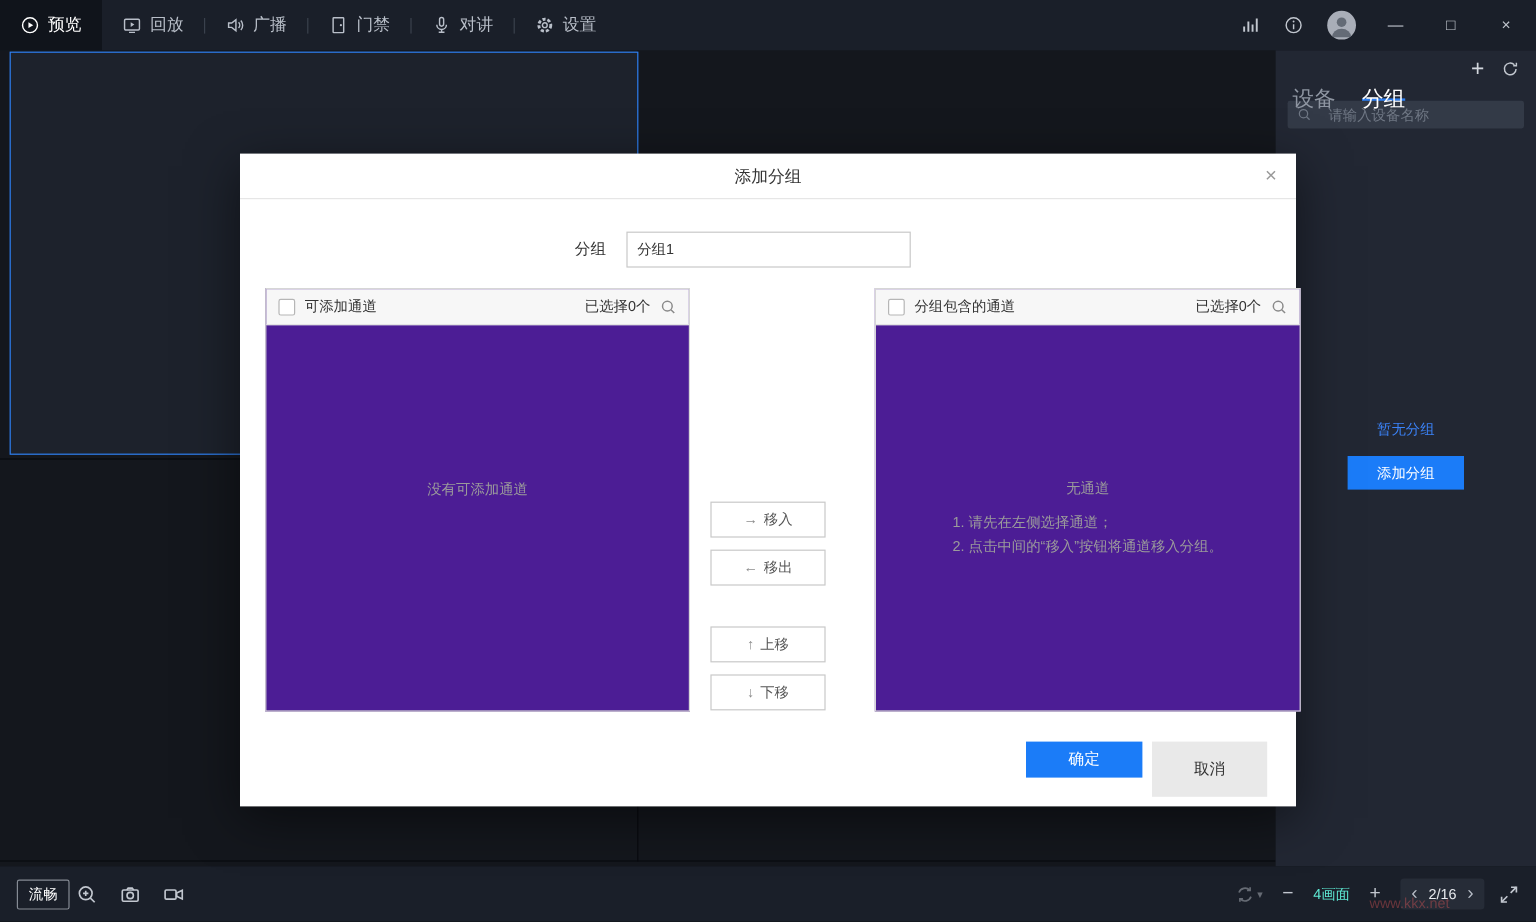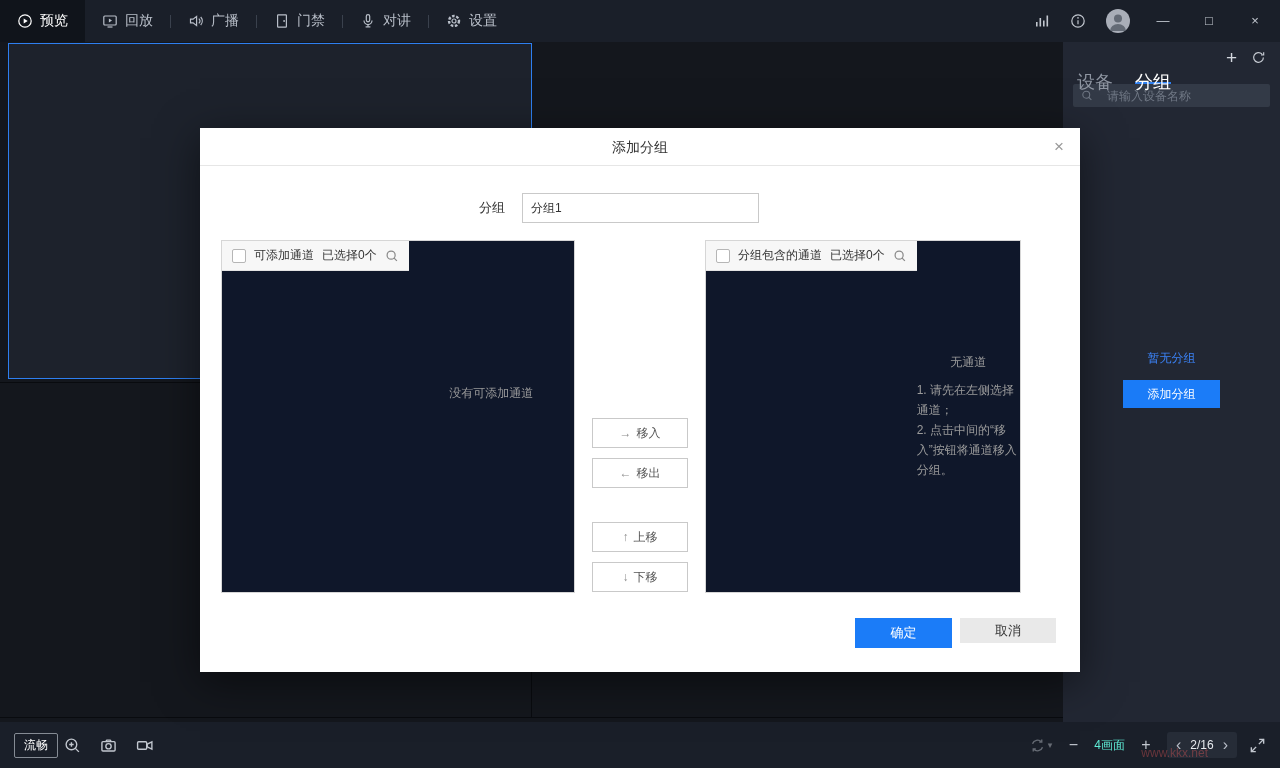--- a/index.html
+++ b/index.html
@@ -55,37 +55,37 @@
 
   .watermark { position:absolute; right:72px; bottom:8px; color:rgba(235,90,90,.38); font-size:12px; z-index:30; pointer-events:none; }
 
   
   .modal { position:absolute; left:200px; top:128px; width:880px; height:544px; background:#fff; box-shadow:0 10px 40px rgba(0,0,0,.5); z-index:20; }
   .m-header { height:38px; border-bottom:1px solid #e6e6e6; position:relative; }
   .m-title { text-align:center; line-height:38px; font-size:14px; color:#333; }
   .m-close { position:absolute; right:16px; top:0; line-height:38px; font-size:17px; color:#999; cursor:pointer; }
   .m-form-label { position:absolute; left:0; top:65px; width:305px; text-align:right; line-height:30px; font-size:13px; color:#333; }
   .m-form-input { position:absolute; left:322px; top:65px; width:237px; height:30px; border:1px solid #c9c9c9; padding:0 8px; font-size:12px; color:#333; font-family:inherit; outline:none; }
-  .list-panel { position:absolute; top:112px; height:353px; border:1px solid #d6d6d6; background:#0f172a; display:flex; flex-direction:row; }
+  .list-panel { position:absolute; top:112px; height:353px; border:1px solid #d6d6d6; background:#4c1d95; display:flex; flex-direction:column; }
   .left-panel { left:21px; width:354px; }
-  .right-panel { left:505px; width:316px; }
+  .right-panel { left:529px; width:355px; }
   .panel-header { height:30px; background:#f7f7f7; border-bottom:1px solid #e3e3e3; display:flex; align-items:center; padding:0 10px; gap:8px; font-size:12px; color:#333; flex:none; }
   .checkbox { width:14px; height:14px; border:1px solid #b6b6b6; border-radius:2px; background:#fff; cursor:pointer; flex:none; }
   .panel-count { margin-left:auto; font-size:12px; color:#333; }
   .panel-search { color:#8a8a8a; display:flex; align-items:center; cursor:pointer; }
   .panel-body { flex:1; display:flex; flex-direction:column; align-items:center; justify-content:center; }
   .left-panel .panel-body { padding-bottom:46px; }
   .empty-text { color:#9b9b9b; font-size:12px; }
   .hints { margin-top:9px; }
   .hint-line { color:#9b9b9b; font-size:12px; line-height:20px; text-align:left; }
   .transfer-btn { position:absolute; left:392px; width:96px; height:30px; border:1px solid #c9c9c9; background:#fff; font-size:12px; color:#555; display:flex; align-items:center; justify-content:center; gap:5px; cursor:pointer; font-family:inherit; }
   .transfer-btn .arr { color:#8d8d8d; font-size:12px; }
   .t-movein { top:290px; } .t-moveout { top:330px; } .t-moveup { top:394px; } .t-movedown { top:434px; }
   .btn-ok { position:absolute; left:655px; top:490px; width:97px; height:30px; background:#1b7cf8; color:#fff; border:none; font-size:13px; cursor:pointer; font-family:inherit; }
-  .btn-cancel { position:absolute; left:760px; top:490px; width:96px; height:25px; background:#e9e9e9; color:#333; border:none; font-size:13px; cursor:pointer; font-family:Liberation Mono, monospace; }
+  .btn-cancel { position:absolute; left:760px; top:490px; width:96px; height:46px; background:#e9e9e9; color:#333; border:none; font-size:13px; cursor:pointer; font-family:Liberation Mono, monospace; }
 </style>
 </head>
 <body>
 
 <div class="app">
 
   <header class="topbar">
     <div class="tab active">
       <svg width="16" height="16" viewBox="0 0 16 16" fill="none" stroke="currentColor" stroke-width="1.2">
           <circle cx="8" cy="8" r="6.2"></circle>

